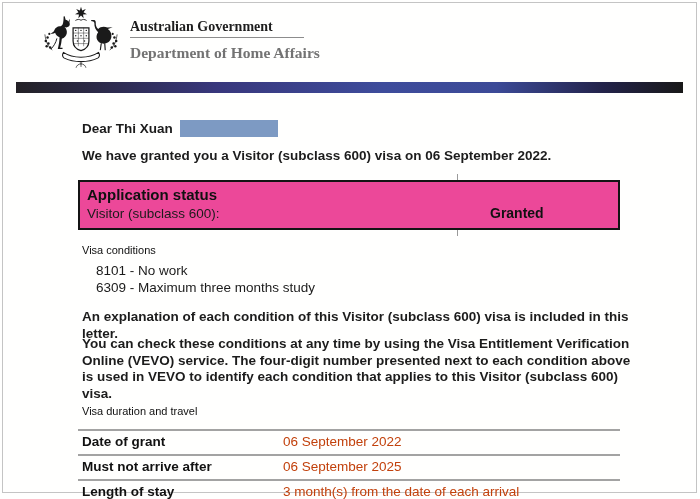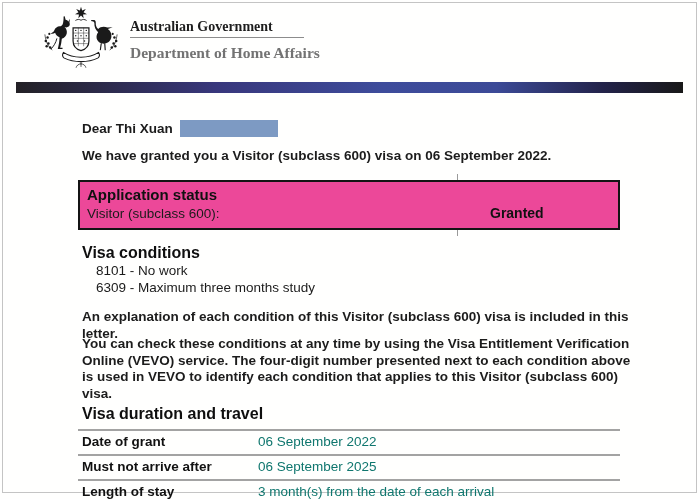--- a/index.html
+++ b/index.html
@@ -34,33 +34,33 @@
   
   .status-table{
     position:absolute;left:78px;top:180px;width:542px;height:50px;
     border:2px solid #141414;box-sizing:border-box;background:#ec4899;
   }
   .status-title{font-size:15px;font-weight:bold;padding:4px 0 0 7px;color:#111;}
   .status-row{position:relative;padding:3px 0 0 7px;font-size:13.5px;}
   .status-value{position:absolute;left:382px;top:2px;font-size:14px;font-weight:bold;color:#111;margin-left:28px;}
   .tick{position:absolute;width:1px;height:6px;background:#9a9a9a;}
   
-  .section-h{position:absolute;font-size:16px;font-weight:bold;color:#0f0f0f;}
+  .section-h{position:absolute;font-size:11px;font-weight:normal;color:#0f0f0f;}
   .cond-list{position:absolute;left:96px;top:263px;font-size:13.5px;line-height:16.5px;}
   .para1{position:absolute;left:82px;top:309px;width:560px;}
   .para2{position:absolute;left:82px;top:336px;width:550px;}
   
   .dur-table{position:absolute;left:78px;top:429px;width:542px;}
   .dur-row{
     display:grid;grid-template-columns:180px auto;
     border-top:2px solid #a3a3a3;height:20px;padding-top:3px;
     font-size:13.5px;
   }
   .dur-label{font-weight:bold;padding-left:4px;color:#111;}
-  .dur-value{color:#0f766e;}
+  .dur-value{color:#c2410c;margin-left:25px;}
 </style>
 </head>
 <body>
 
 <div class="page">
   <div class="frame"></div>
 
   <svg class="coa" viewBox="0 0 100 75">
     <g fill="#1a1a1a" stroke="none">
 

